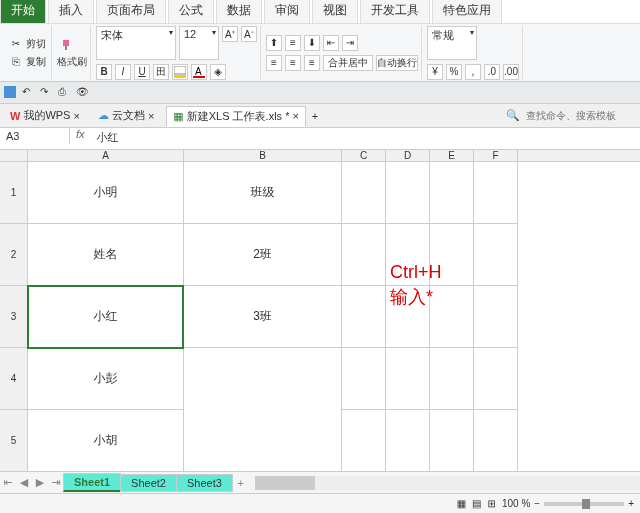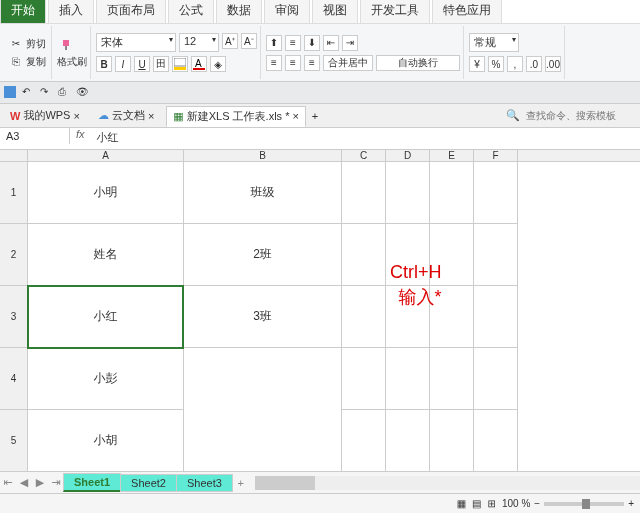--- a/index.html
+++ b/index.html
@@ -4,21 +4,21 @@
 <style>
 *{box-sizing:border-box;margin:0;padding:0;font-family:"Microsoft YaHei",Arial,sans-serif}
 body{width:640px;height:513px;background:#fff;overflow:hidden;font-size:11px;color:#333;display:flex;flex-direction:column}
 .tabs{display:flex;background:#fff;height:24px;border-bottom:1px solid #ddd;align-items:flex-end}
 .tab{padding:4px 10px;font-size:12px;cursor:pointer;background:#f5f5f5;border:1px solid #ddd;border-bottom:none;margin-right:2px}
 .tab.active{background:#2e7d32;color:#fff}
 .ribbon{background:#f5f6f7;height:58px;display:flex;align-items:center;padding:2px 4px;gap:2px;border-bottom:1px solid #ccc;overflow:hidden}
 .rgroup{display:flex;flex-direction:column;gap:2px;padding:0 3px;border-right:1px solid #ddd;height:100%;justify-content:center}
 .rbtn{display:flex;align-items:center;gap:3px;padding:1px 2px;font-size:10px;cursor:pointer}
 .ico{width:14px;height:14px;display:inline-flex;align-items:center;justify-content:center}
-.sel{border:1px solid #ccc;background:#fff;padding:1px 14px 1px 4px;font-size:11px;position:relative;cursor:pointer}
+.sel{border:1px solid #ccc;background:#fff;padding:1px 14px 16px 4px;font-size:11px;position:relative;cursor:pointer}
 .sel::after{content:"▾";position:absolute;right:2px;font-size:8px}
 .btnrow{display:flex;gap:3px}
 .sq{width:16px;height:16px;border:1px solid #ccc;display:flex;align-items:center;justify-content:center;font-size:10px;cursor:pointer;background:#fff}
 .qat{height:22px;background:#e9eaeb;display:flex;align-items:center;padding:0 4px;gap:4px;border-bottom:1px solid #ccc;font-size:10px}
 .qico{width:14px;height:14px;cursor:pointer}
 .doctabs{height:24px;background:#f0f0f0;display:flex;align-items:center;padding:0 4px;gap:6px;border-bottom:1px solid #ccc;font-size:11px}
 .doctab{padding:2px 6px;cursor:pointer;display:flex;align-items:center;gap:3px}
 .doctab.active{background:#fff;border:1px solid #ccc;border-bottom:1px solid #fff;margin-bottom:-1px}
 .fxbar{height:22px;display:flex;align-items:flex-start;border-bottom:1px solid #ccc;font-size:11px}
 .namebox{width:70px;border-right:1px solid #ccc;padding:2px 6px}
@@ -26,21 +26,21 @@
 .fxinput{flex:1;padding:2px 6px}
 .grid-wrap{flex:1;display:flex;overflow:hidden;position:relative}
 .rowhdr{width:28px;background:#f0f0f0;border-right:1px solid #ccc}
 .colhdr{height:18px;display:flex;background:#f0f0f0;border-bottom:1px solid #ccc}
 .ch{border-right:1px solid #ccc;text-align:center;font-size:10px;display:flex;align-items:center;justify-content:center}
 .rh{height:18px;border-bottom:1px solid #ccc;text-align:center;font-size:10px;display:flex;align-items:center;justify-content:center;background:#f0f0f0}
 .body{display:flex}
 .datacol{border-right:1px solid #ccc}
 .cell{border-bottom:1px solid #ccc;display:flex;align-items:center;justify-content:center;font-size:12px}
 .sel-cell{outline:2px solid #2e7d32;outline-offset:-1px}
-.anno{position:absolute;left:390px;top:110px;color:#d00;font-family:"SimSun",serif;font-size:18px;line-height:1.4;text-align:right}
+.anno{position:absolute;left:390px;top:110px;color:#d00;font-family:"SimSun",serif;font-size:18px;line-height:1.4;text-align:left}
 .sheetbar{height:22px;display:flex;align-items:center;background:#f5f5f5;border-top:1px solid #ccc;font-size:11px}
 .navbtn{width:16px;text-align:center;cursor:pointer;color:#888}
 .sheettab{padding:2px 10px;border:1px solid #ccc;background:#5eead4;cursor:pointer;margin-left:-1px}
 .sheettab.active{color:#2e7d32;font-weight:bold;border-bottom:2px solid #2e7d32}
 .hscroll{flex:1;margin-left:6px;height:14px;background:#eee;position:relative}
 .status{height:20px;display:flex;align-items:center;justify-content:flex-end;gap:6px;padding:0 6px;background:#f5f5f5;border-top:1px solid #ccc;font-size:10px}
 .zoom{display:flex;align-items:center;gap:4px}
 .zslider{width:80px;height:4px;background:#ccc;position:relative}
 .zthumb{position:absolute;left:38px;top:-3px;width:8px;height:10px;background:#888}
 svg{display:block}
@@ -121,21 +121,21 @@
       <div class="sq">≡</div>
       <div class="sq">⬇</div>
       <div class="sq">⇤</div>
       <div class="sq">⇥</div>
     </div>
     <div class="btnrow">
       <div class="sq">≡</div>
       <div class="sq">≡</div>
       <div class="sq">≡</div>
       <div class="sq" style="width:auto;padding:0 4px">合并居中</div>
-      <div class="sq" style="width:auto;padding:0 21px">自动换行</div>
+      <div class="sq" style="width:auto;padding:0 0">自动换行</div>
     </div>
   </div>
   <div class="rgroup" style="gap:4px">
     <div class="sel" style="width:50px">常规</div>
     <div class="btnrow">
       <div class="sq">¥</div>
       <div class="sq">%</div>
       <div class="sq">,</div>
       <div class="sq">.0</div>
       <div class="sq">.00</div>

